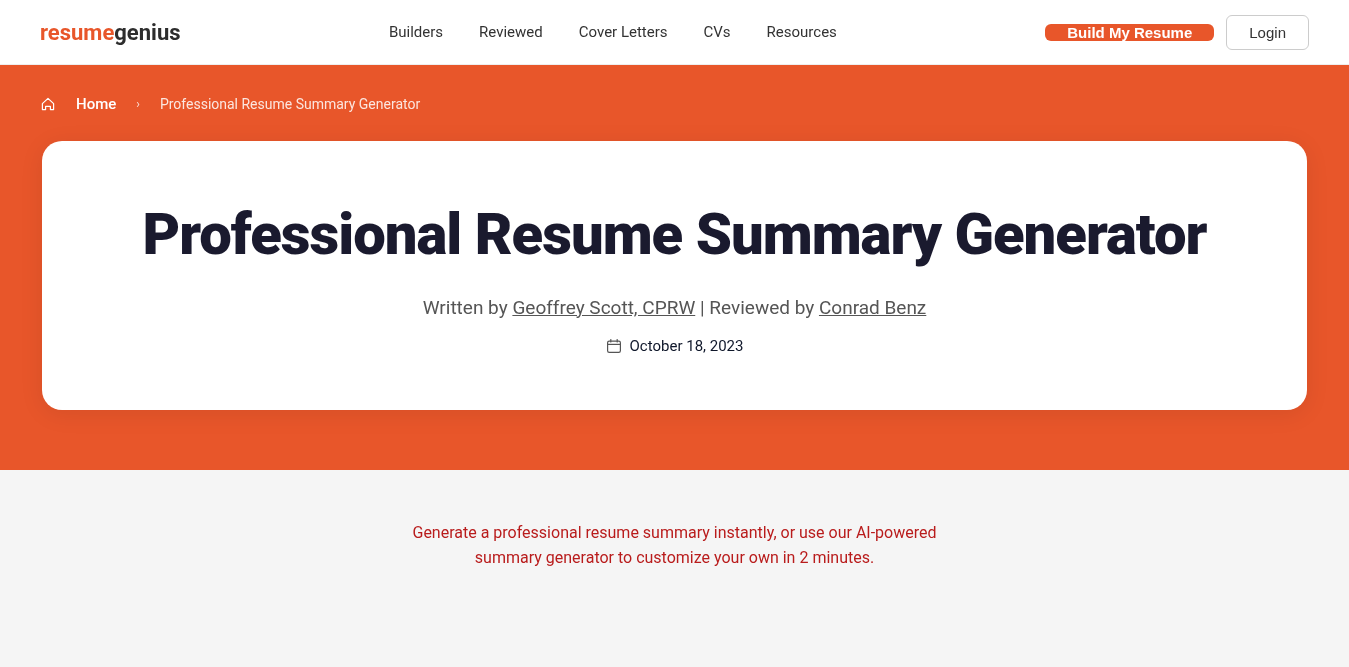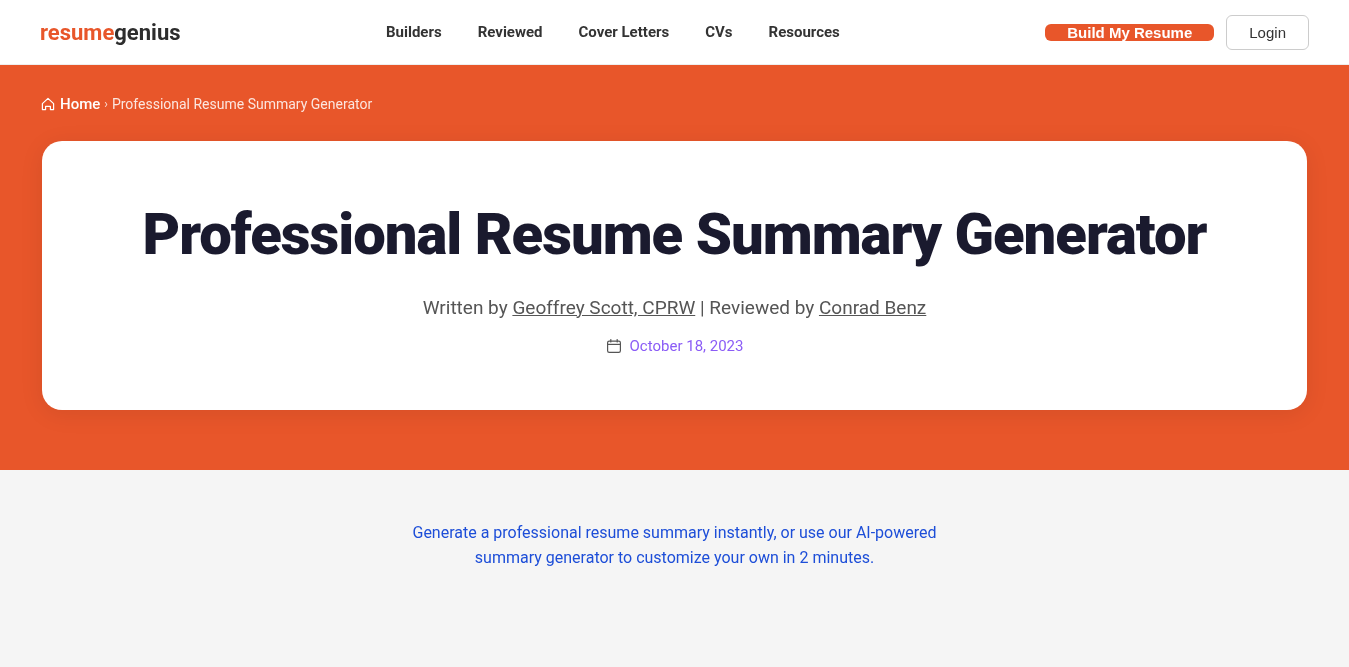--- a/index.html
+++ b/index.html
@@ -51,21 +51,21 @@
     nav {
       display: flex;
       align-items: center;
       gap: 36px;
     }
 
     nav a {
       text-decoration: none;
       color: #333;
       font-size: 15px;
-      font-weight: 700;
+      font-weight: 400;
     }
 
     .header-actions {
       display: flex;
       align-items: center;
       gap: 12px;
     }
 
     .btn-build {
       background: #e8562a;
@@ -94,21 +94,21 @@
     .hero-section {
       background: #e8562a;
       padding: 30px 40px 60px 40px;
       position: relative;
     }
 
     
     .breadcrumb {
       display: flex;
       align-items: center;
-      gap: 4px;
+      gap: 20px;
       margin-bottom: 28px;
       color: #fff;
       font-size: 14px;
     }
 
     .breadcrumb-icon {
       width: 16px;
       height: 16px;
       display: inline-flex;
       align-items: center;
@@ -161,40 +161,40 @@
       color: #555;
       text-decoration: underline;
     }
 
     .hero-date {
       display: flex;
       align-items: center;
       justify-content: center;
       gap: 8px;
       font-size: 15px;
-      color: #8b5cf6;
+      color: #0f172a;
     }
 
     .calendar-icon {
       display: inline-flex;
       align-items: center;
       justify-content: center;
       color: #555;
     }
 
     
     .bottom-section {
       background: #f5f5f5;
       padding: 50px 40px 40px 40px;
       text-align: center;
     }
 
     .bottom-description {
       font-size: 16px;
-      color: #1d4ed8;
+      color: #b91c1c;
       line-height: 1.6;
       max-width: 580px;
       margin: 0 auto;
     }
   </style>
 </head>
 <body>
 
 <header>
   <div class="logo-container">

